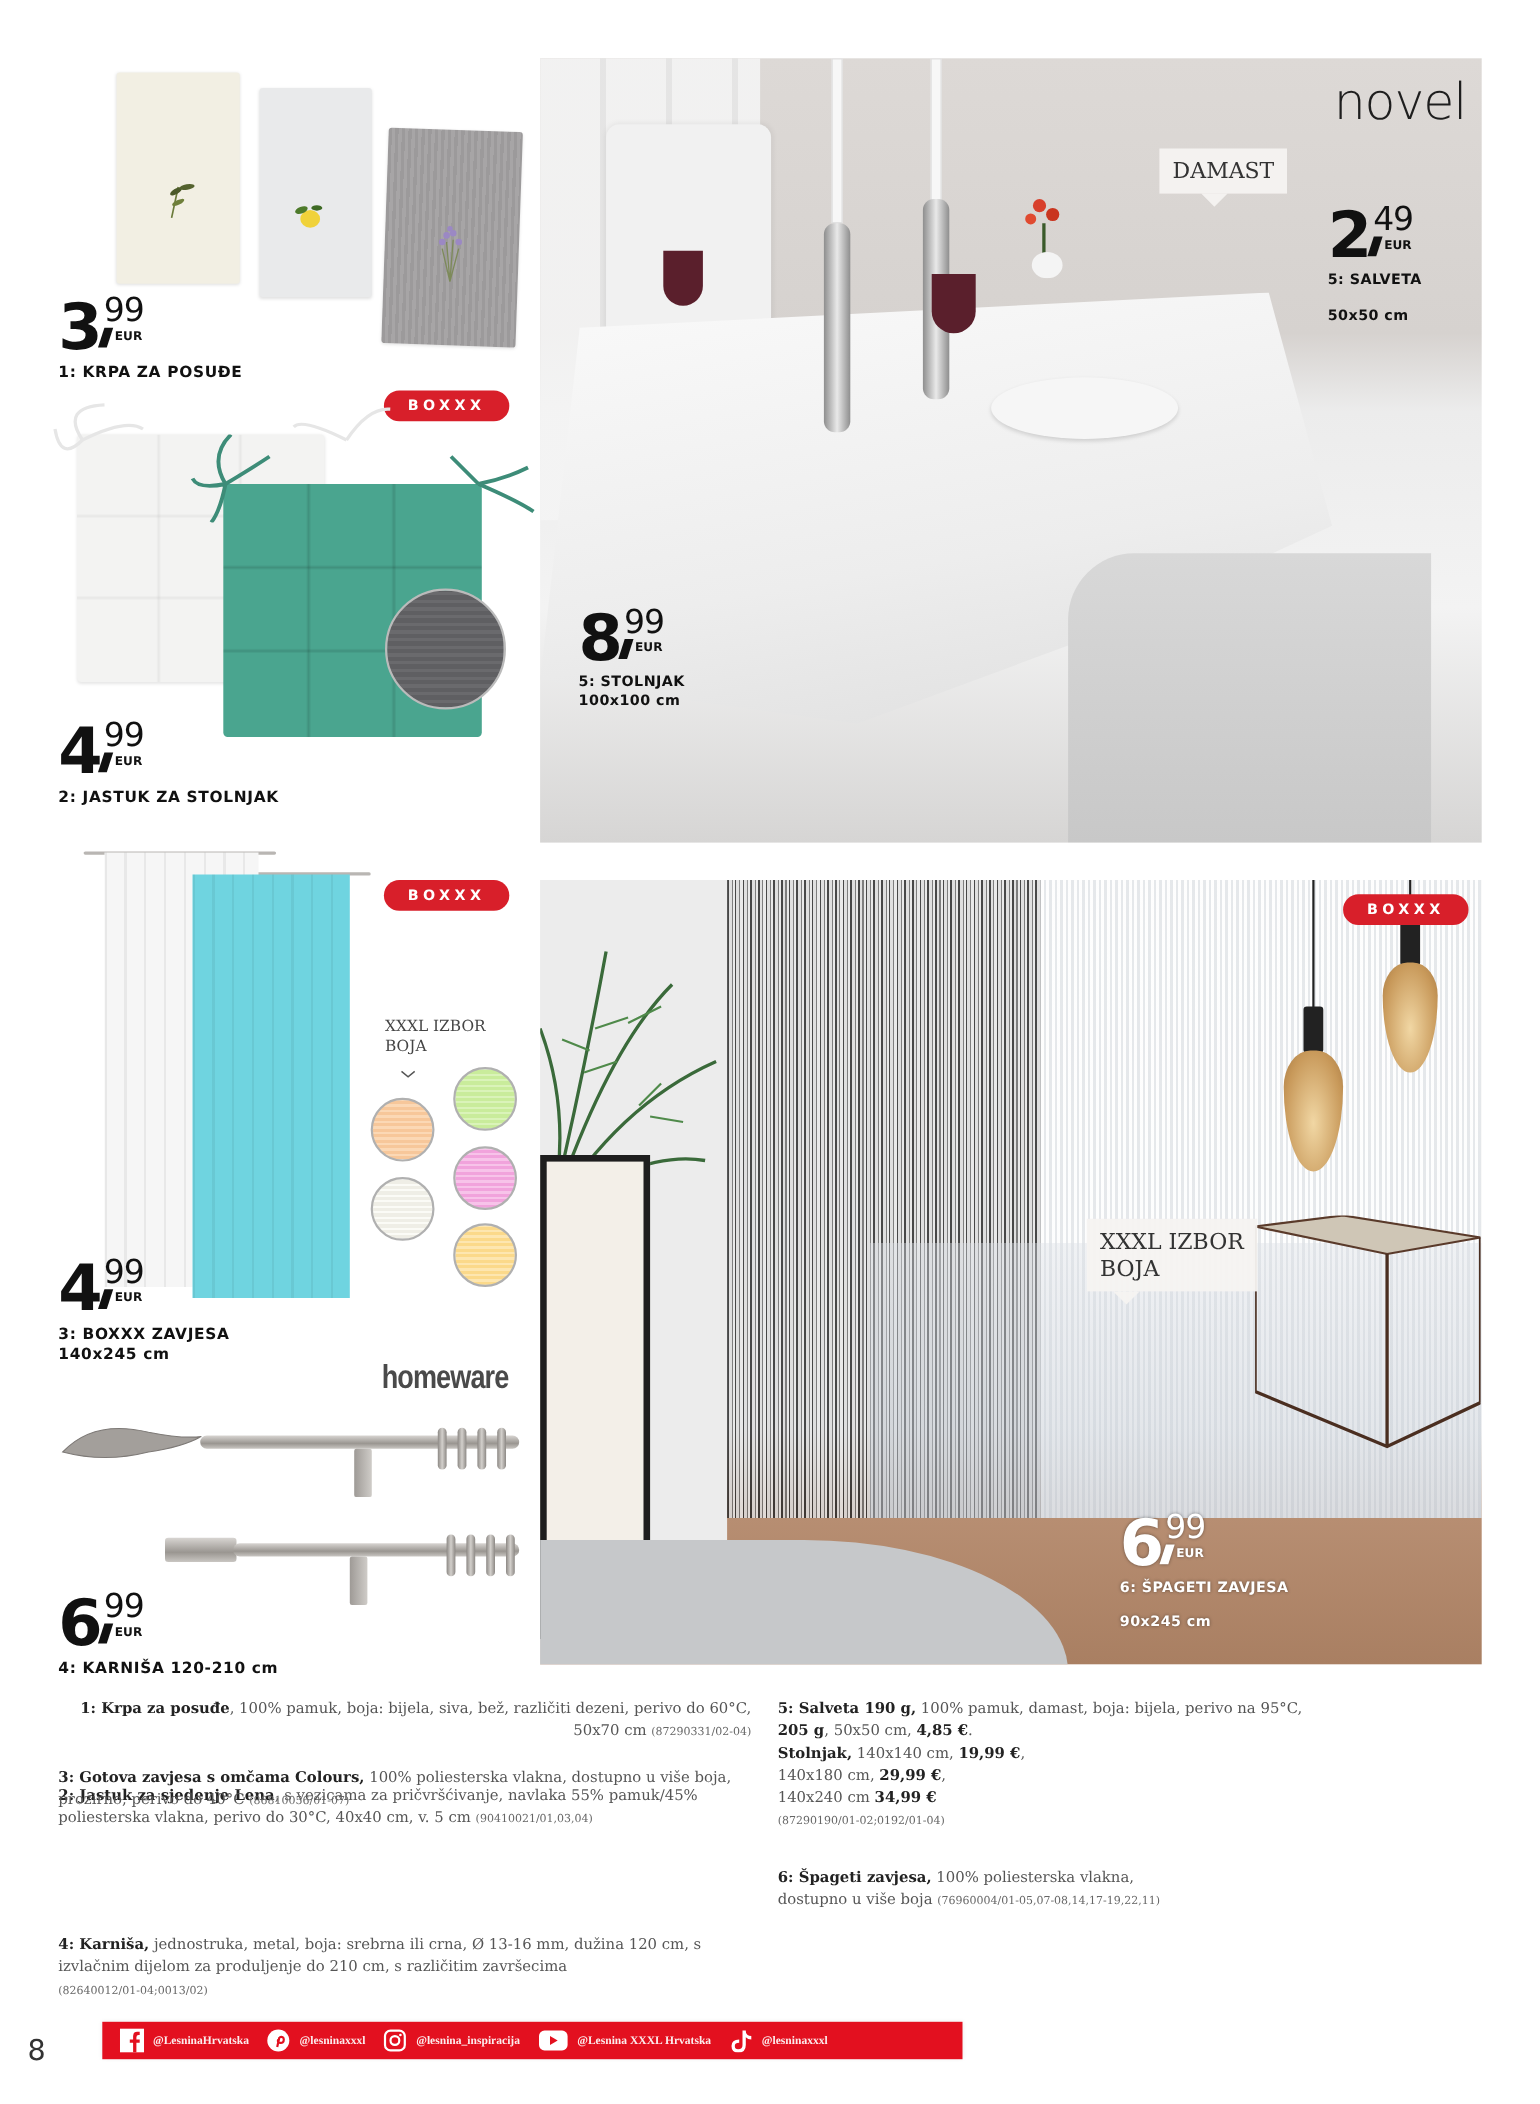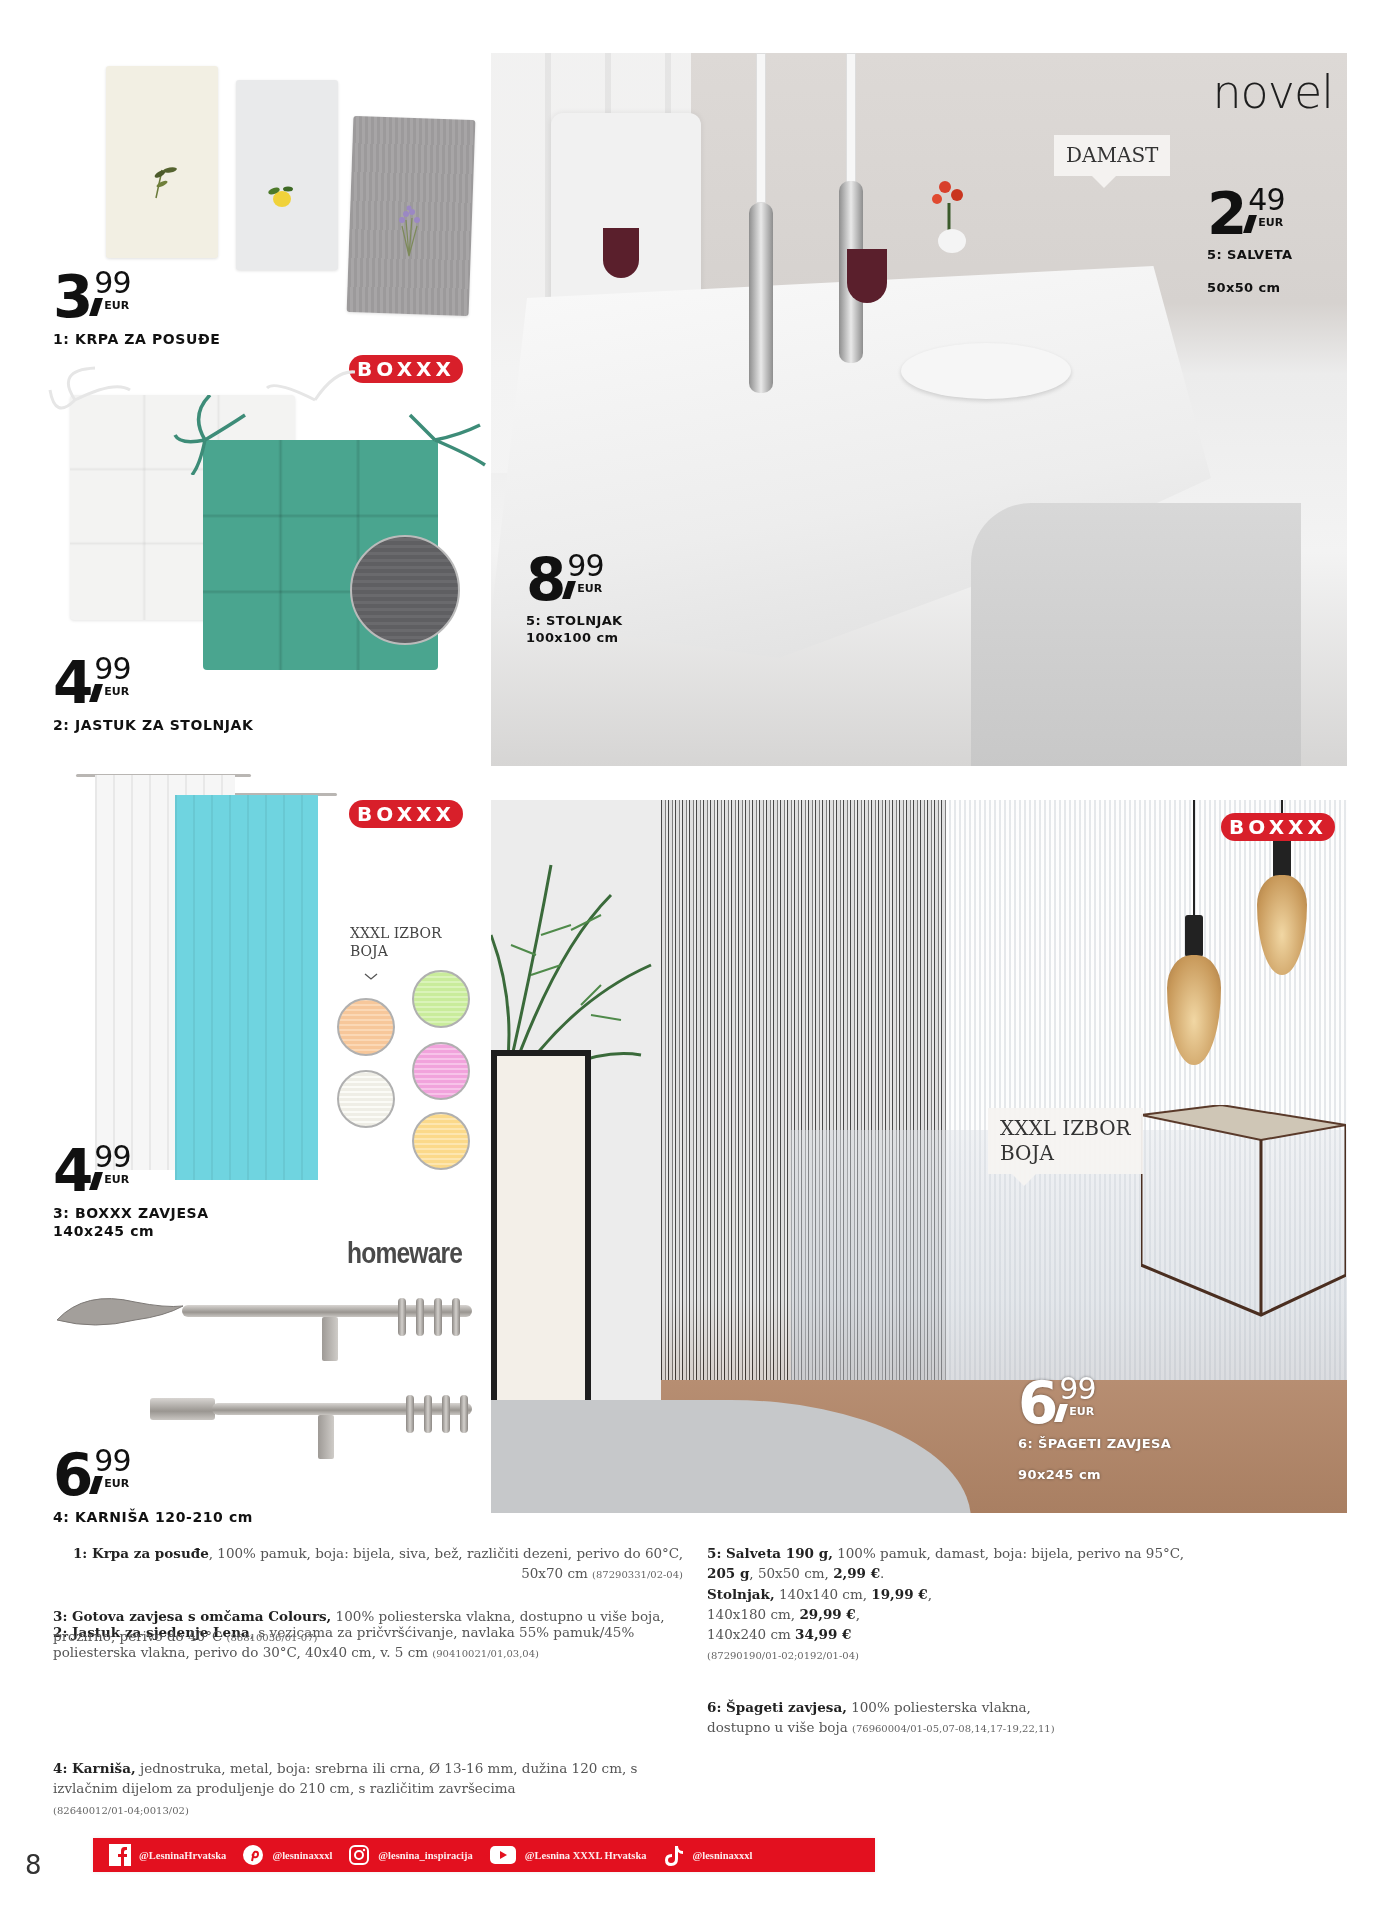--- a/index.html
+++ b/index.html
@@ -15,21 +15,21 @@
   .price .dec { position: absolute; top: 0; left: 2px; font-size: 30px; font-weight: normal; letter-spacing: -1px; }
   .price .comma { position: absolute; top: 30px; left: 0; width: 8px; height: 18px; background: #111; transform: skewX(-18deg); }
   .price .cur { position: absolute; top: 32px; left: 12px; font-size: 11px; font-weight: bold; }
   .price .lbl { display: block; font-size: 14px; font-weight: bold; letter-spacing: 0.6px; margin-top: 4px; white-space: nowrap; line-height: 1.3; }
   .price.light .int, .price.light .dec, .price.light .cur, .price.light .lbl { color: #fff; text-shadow: 0 0 3px rgba(0,0,0,0.45); }
   .price.light .comma { background: #fff; box-shadow: 0 0 3px rgba(0,0,0,0.45); }
   .price.sm .lbl { font-size: 13px; letter-spacing: 0.4px; }
 
   
   .boxxx { position: absolute; height: 28px; width: 114px; background: #d81f2a; border-radius: 14px; display: flex; align-items: center; justify-content: center; }
-  .boxxx span { color: #fff; font-weight: bold; font-size: 20px; letter-spacing: 4px; font-family: "DejaVu Sans", sans-serif; }
+  .boxxx span { color: #fff; font-weight: bold; font-size: 13px; letter-spacing: 4px; font-family: "DejaVu Sans", sans-serif; }
 
   
   .tag { position: absolute; background: rgba(245,243,241,0.95); font-family: "DejaVu Serif", serif; font-size: 20px; color: #333; padding: 8px 12px; line-height: 1.25; margin-left: 38px; }
   .tag::after { content: ""; position: absolute; bottom: -12px; border-left: 12px solid transparent; border-right: 12px solid transparent; border-top: 12px solid rgba(245,243,241,0.95); }
   .tag.damast::after { left: 38px; }
   .tag.izbor::after { left: 24px; }
 
   
   .towel { position: absolute; border-radius: 3px; box-shadow: 0 1px 3px rgba(0,0,0,0.12); }
   .cushion { position: absolute; border-radius: 4px; }
@@ -278,21 +278,21 @@
   <b>2: Jastuk za sjedenje Lena</b><span>, s vezicama za pričvršćivanje, navlaka 55% pamuk/45% poliesterska vlakna, perivo do 30°C, 40x40 cm, v. 5 cm </span><span class="code">(90410021/01,03,04)</span>
 </div>
 <div class="desc" style="left:53px;top:1606px;width:650px;">
   <b>3: Gotova zavjesa s omčama Colours,</b><span> 100% poliesterska vlakna, dostupno u više boja, prozirno, perivo do 40°C </span><span class="code">(86810056/01-07)</span>
 </div>
 <div class="desc" style="left:53px;top:1758px;width:650px;">
   <b>4: Karniša,</b><span> jednostruka, metal, boja: srebrna ili crna, Ø 13-16 mm, dužina 120 cm, s izvlačnim dijelom za produljenje do 210 cm, s različitim završecima</span><br><span class="code">(82640012/01-04;0013/02)</span>
 </div>
 <div class="desc" style="left:707px;top:1543px;width:620px;">
   <b>5: Salveta 190 g,</b><span> 100% pamuk, damast, boja: bijela, perivo na 95°C,</span><br>
-  <b>205 g</b><span>, 50x50 cm, </span><b>2,99 €</b><span>.</span><br>
+  <b>205 g</b><span>, 50x50 cm, </span><b>4,85 €</b><span>.</span><br>
   <b>Stolnjak,</b><span> 140x140 cm, </span><b>19,99 €</b><span>,</span><br>
   <span>140x180 cm, </span><b>29,99 €</b><span>,</span><br>
   <span>140x240 cm </span><b>34,99 €</b><br>
   <span class="code">(87290190/01-02;0192/01-04)</span>
 </div>
 <div class="desc" style="left:707px;top:1697px;width:620px;">
   <b>6: Špageti zavjesa,</b><span> 100% poliesterska vlakna,</span><br>
   <span>dostupno u više boja </span><span class="code">(76960004/01-05,07-08,14,17-19,22,11)</span>
 </div>
 

